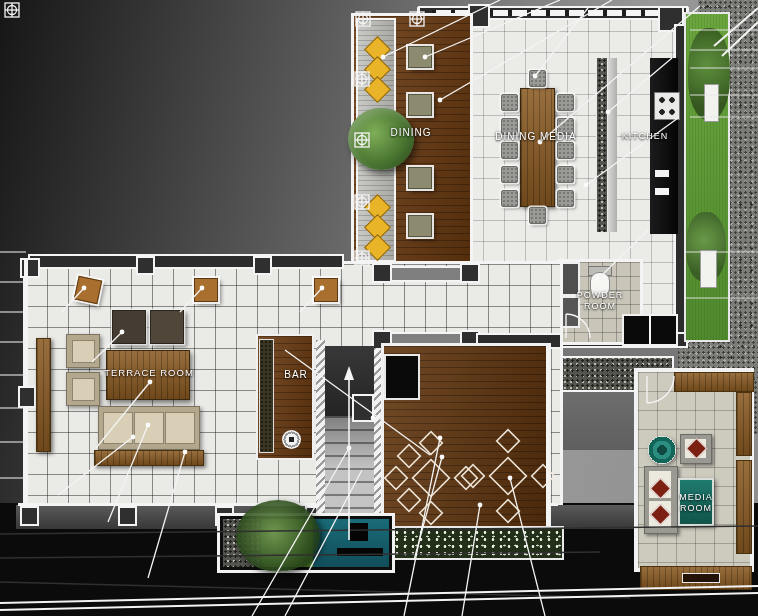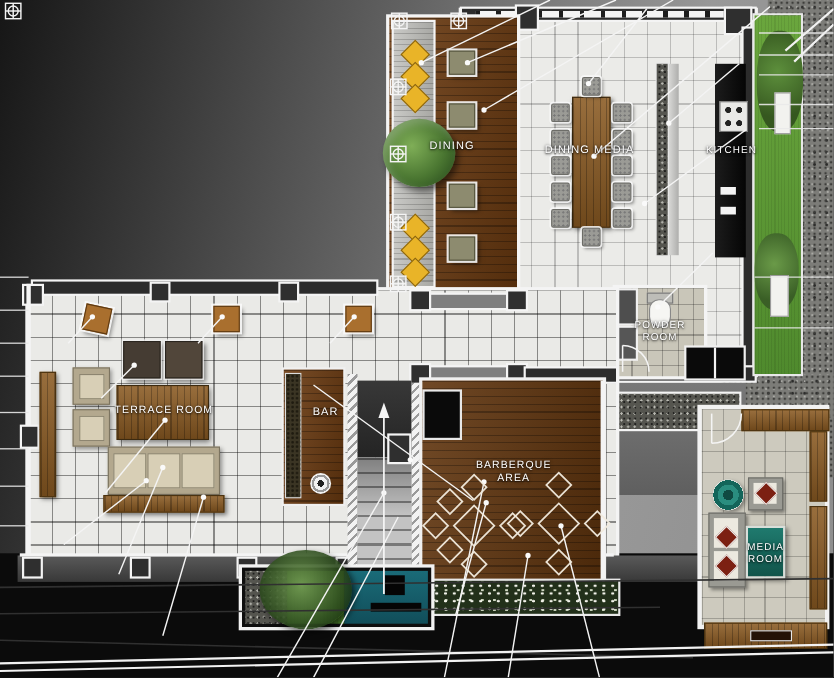--- a/index.html
+++ b/index.html
@@ -396,20 +396,19 @@
           <rect x="-7" y="-7" width="14" height="14"></rect>
           <circle r="4.5"></circle>
           <line x1="-7" y1="0" x2="7" y2="0"></line>
           <line x1="0" y1="-7" x2="0" y2="7"></line>
         </g>
     </g>
   </svg>
 
   <div class="abs label" style="left:370px;top:127px;width:82px">DINING</div>
   <div class="abs label" style="left:486px;top:131px;width:100px">DINING MEDIA</div>
-  <div class="abs label" style="left:628px;top:131px;width:74px;font-size:9px">KITCHEN</div>
+  <div class="abs label" style="left:608px;top:131px;width:74px;font-size:9px">KITCHEN</div>
   <div class="abs label" style="left:572px;top:290px;width:56px;font-size:9px">POWDER ROOM</div>
   <div class="abs label" style="left:102px;top:367px;width:94px;font-size:9.5px">TERRACE ROOM</div>
   <div class="abs label" style="left:276px;top:369px;width:40px">BAR</div>
-  <div class="abs label" style="left:420px;top:417px;width:94px;font-size:9.5px">BARBERQUE AREA</div>
   <div class="abs label" style="left:672px;top:492px;width:48px;font-size:9px">MEDIA ROOM</div>
 
 </div>
 
 </body></html>

